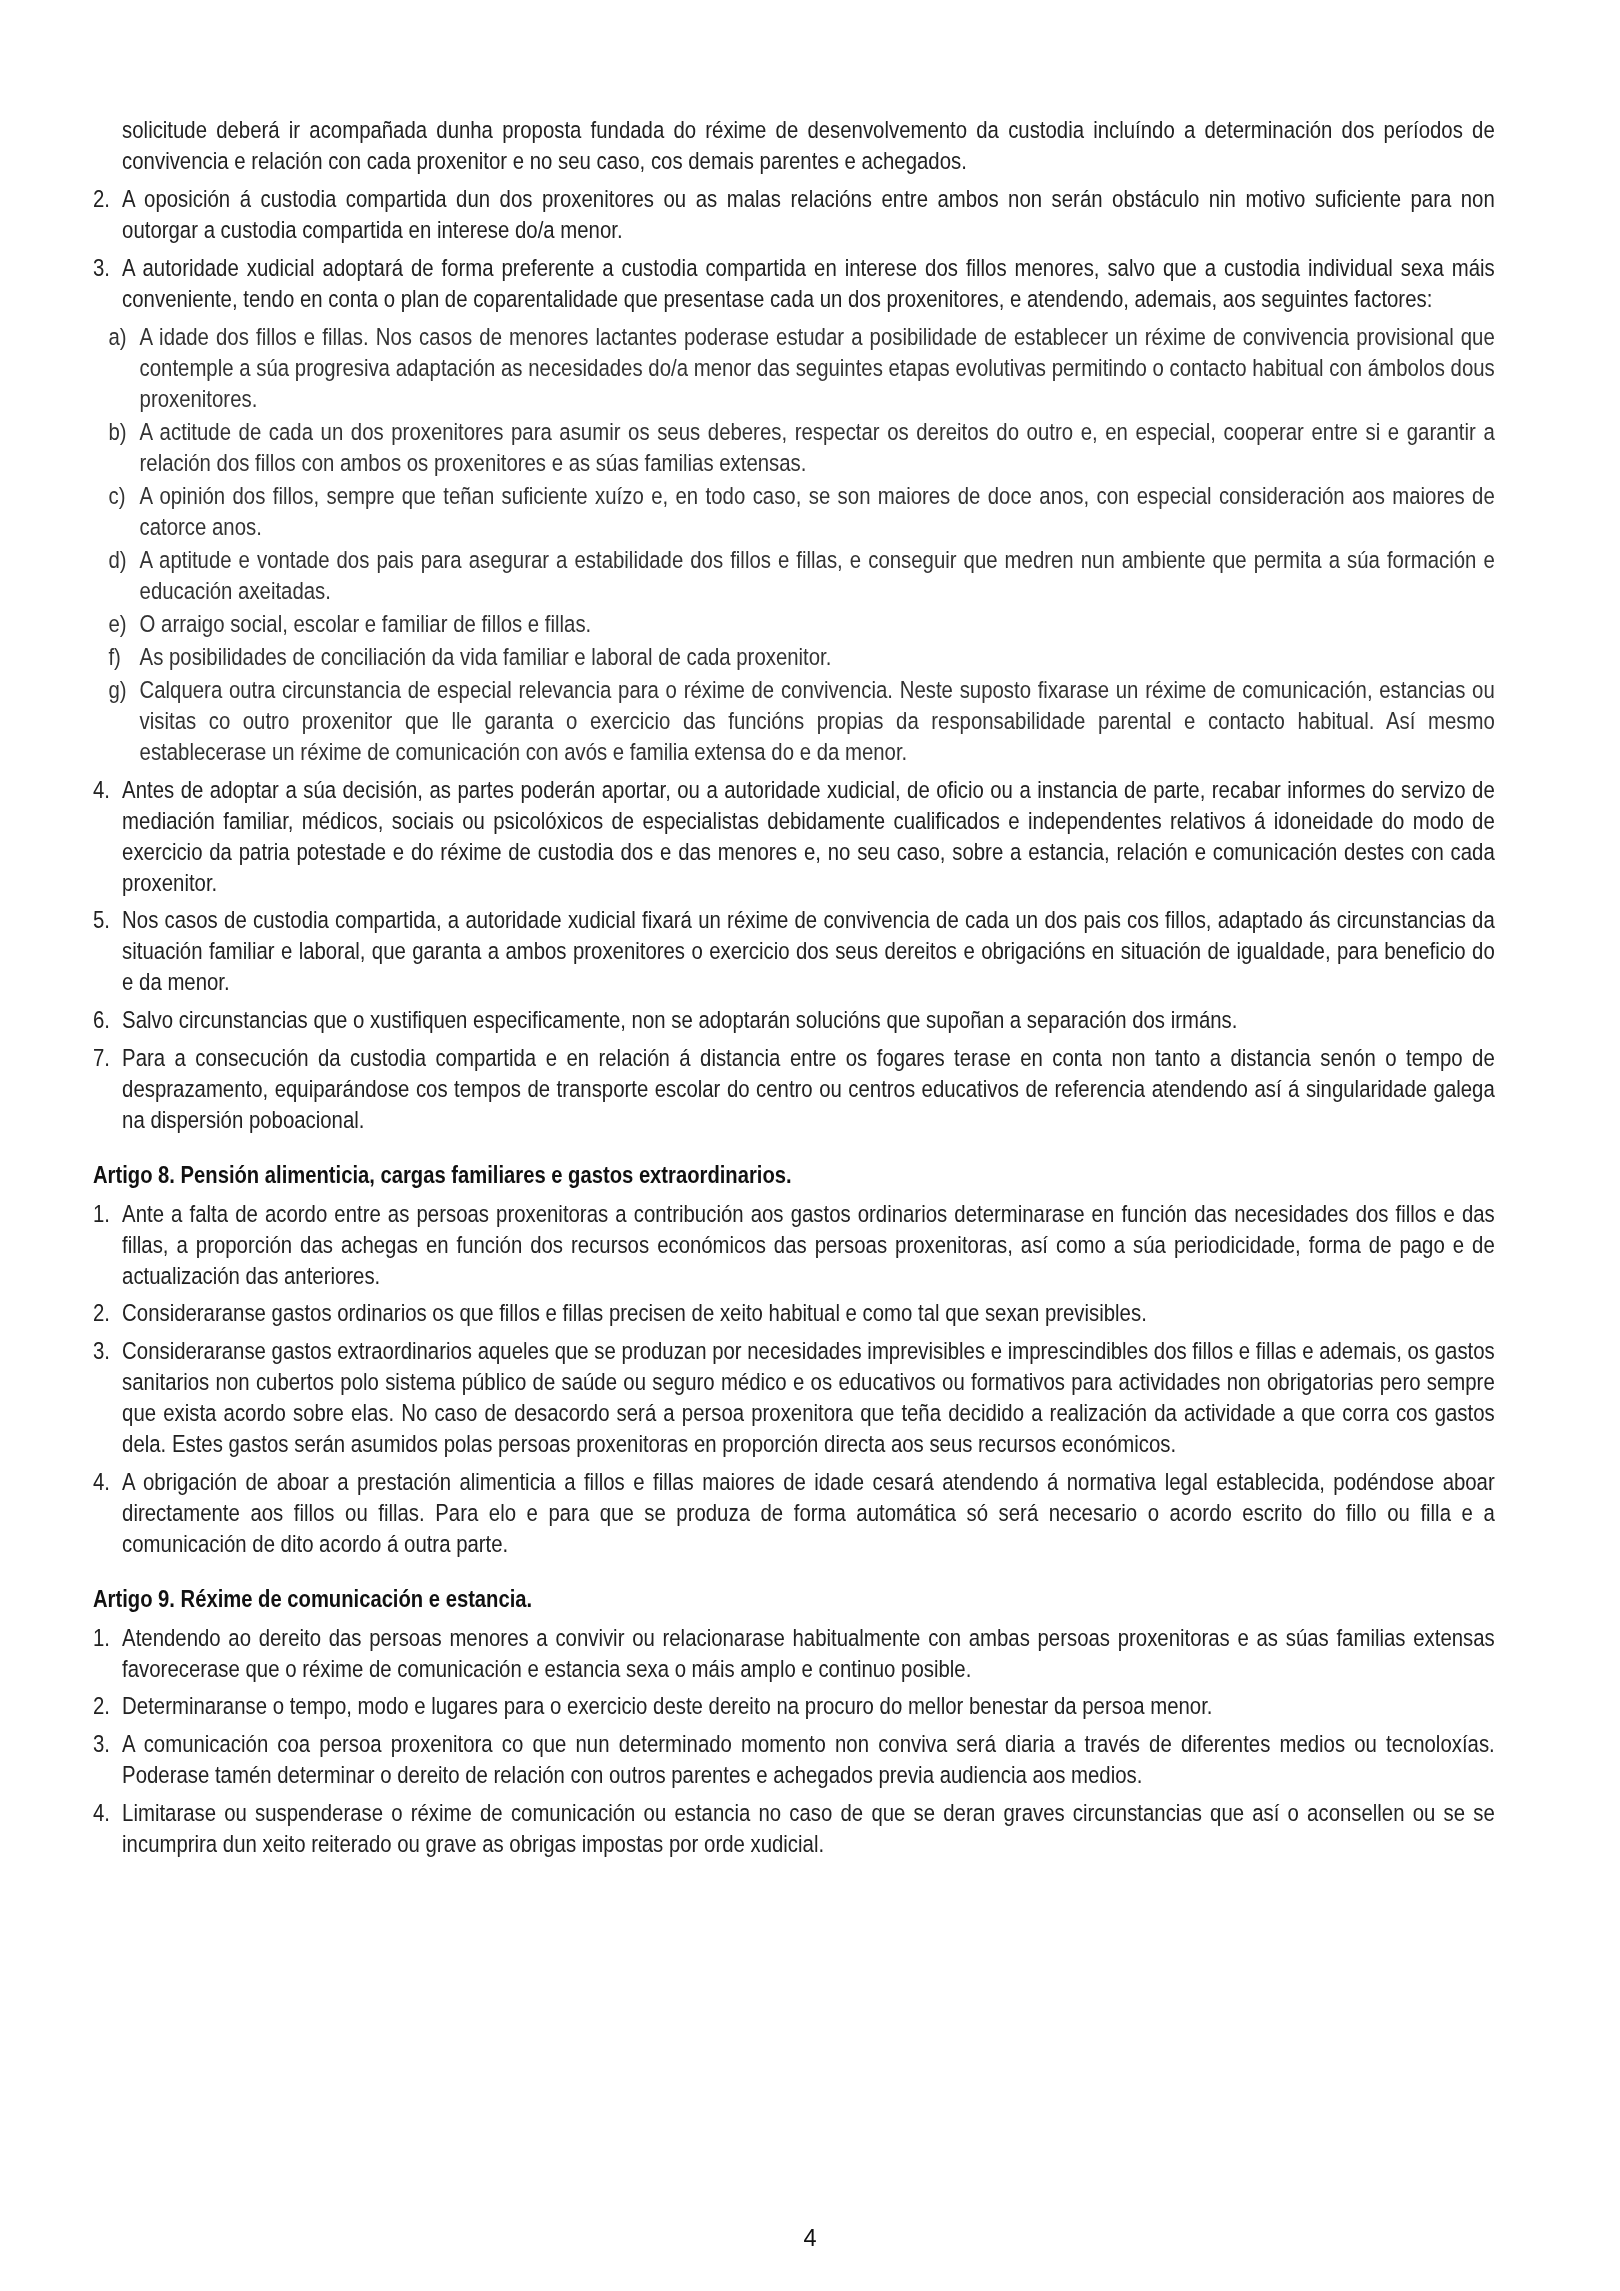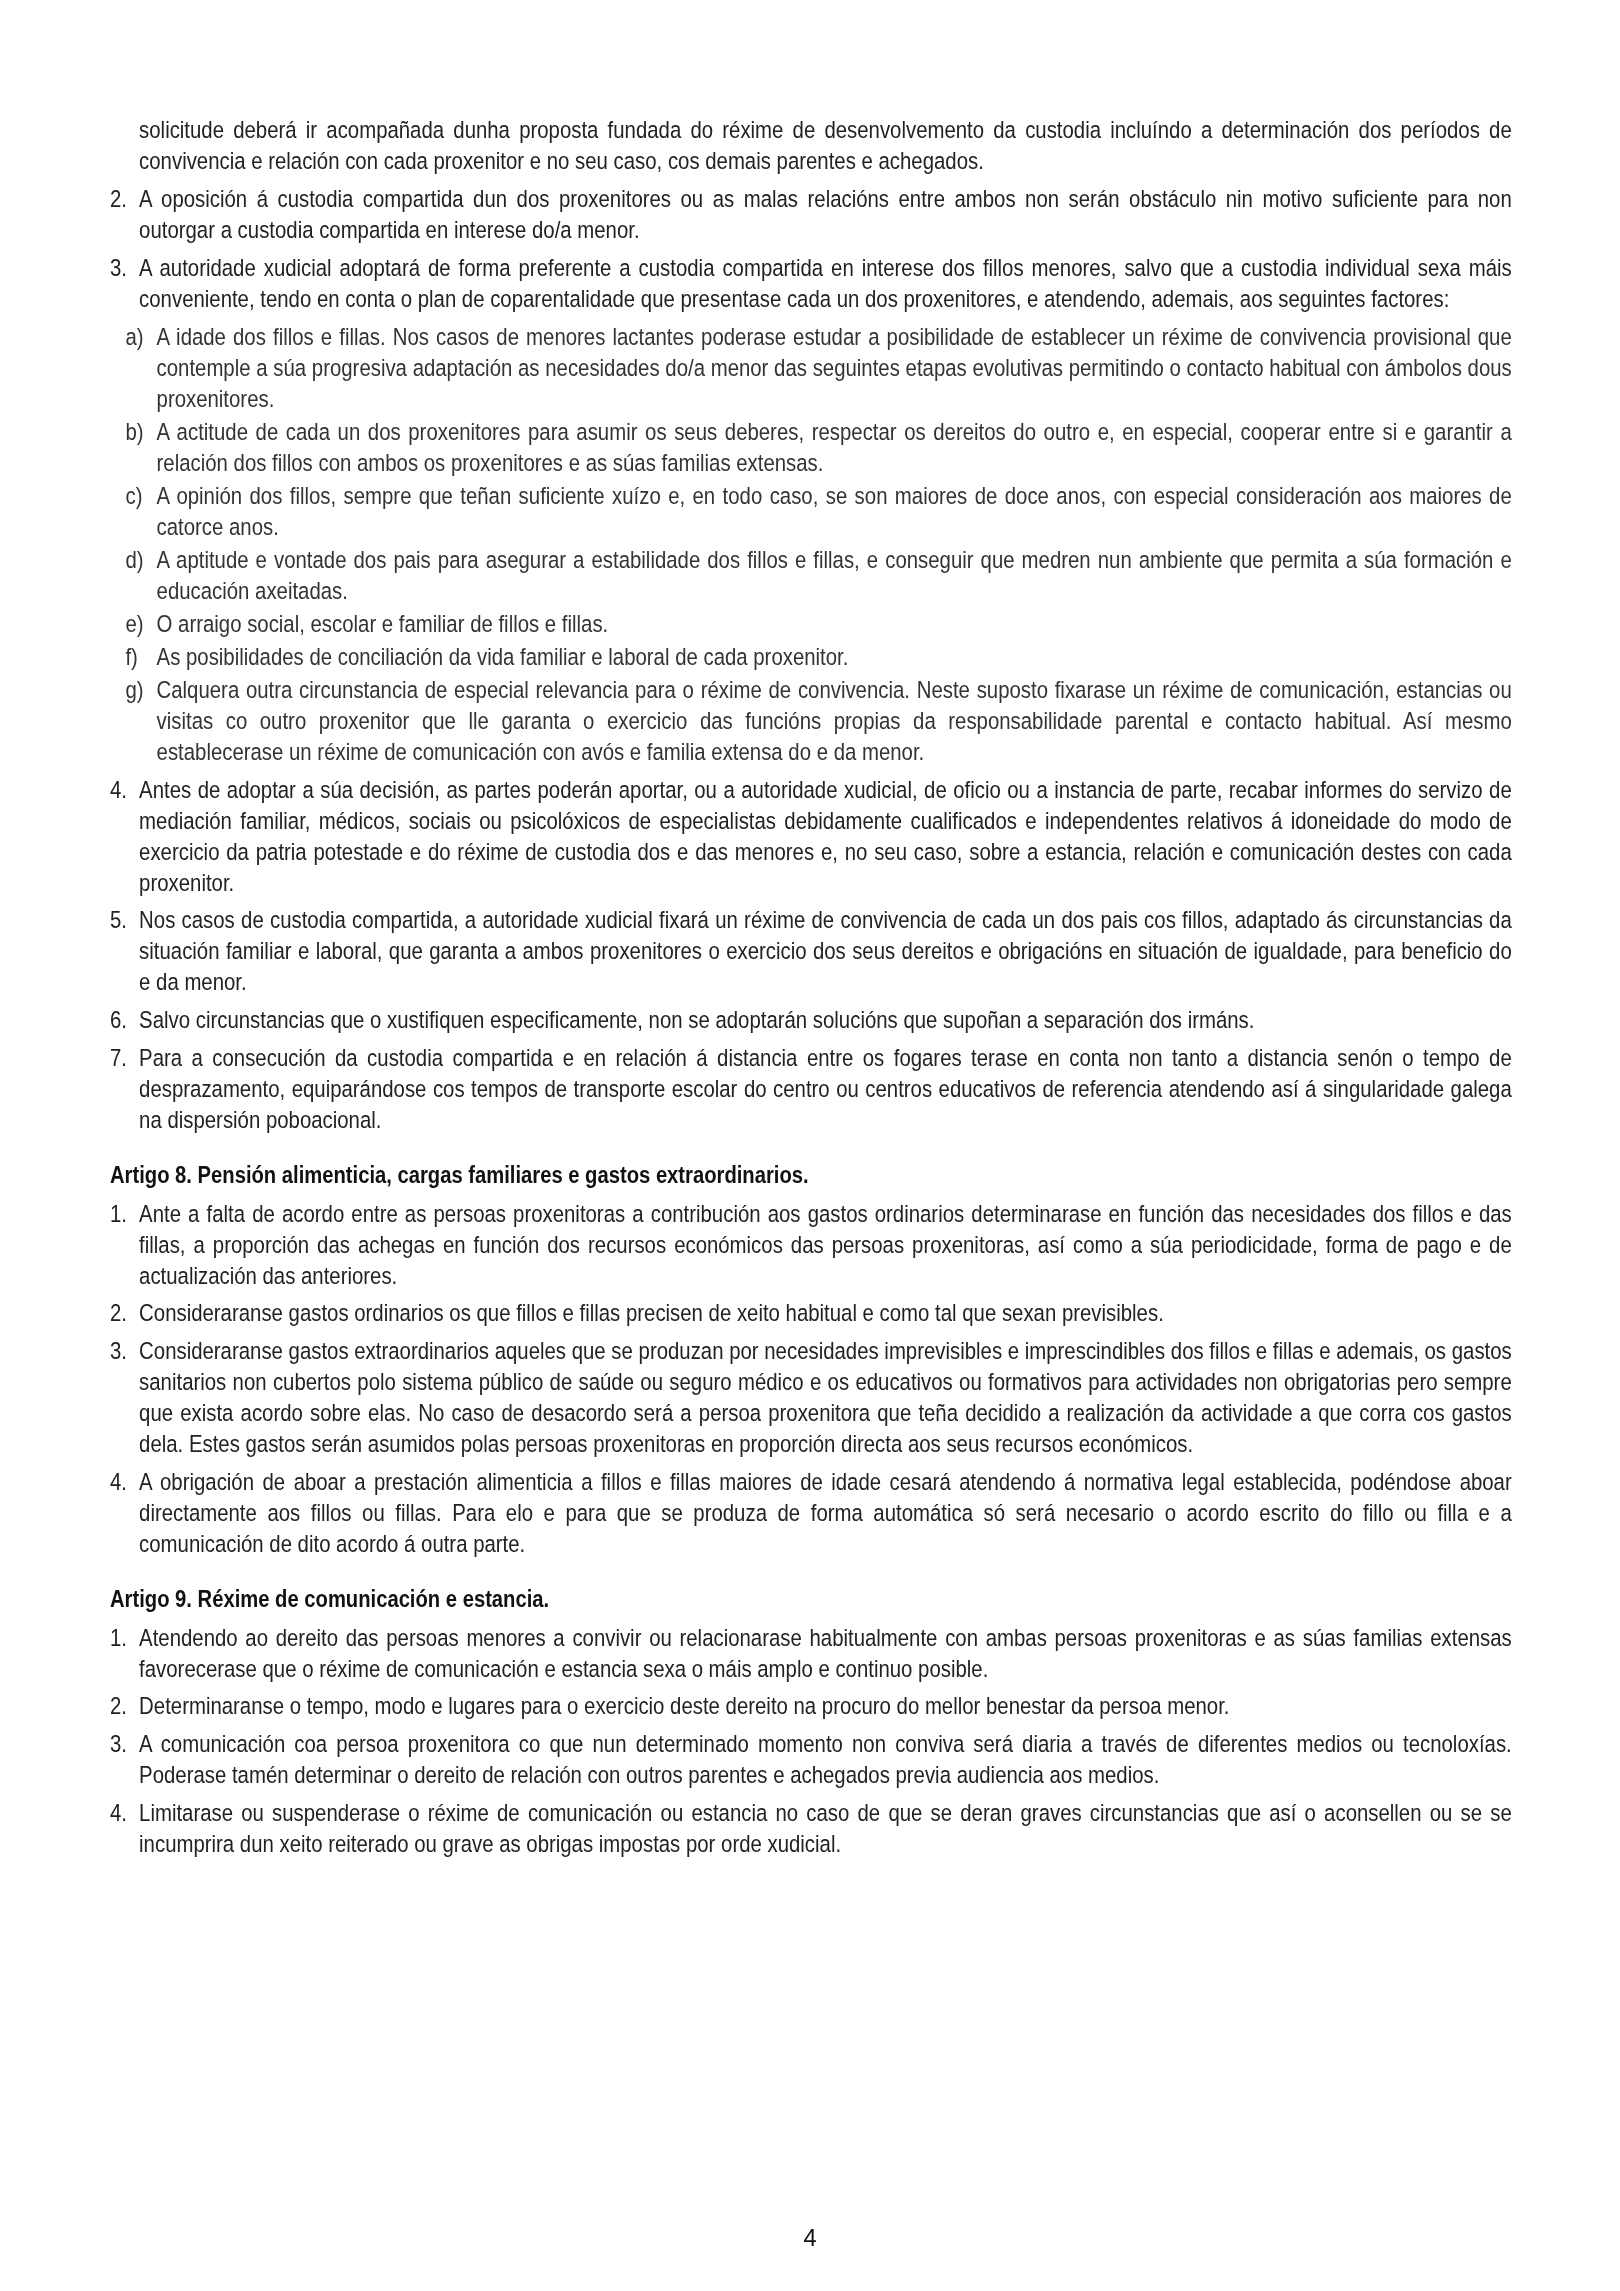--- a/index.html
+++ b/index.html
@@ -1,18 +1,18 @@
 <!DOCTYPE html>
 <html><head>
 <meta charset="utf-8">
 <style>
   html, body { margin: 0; padding: 0; background: #ffffff; }
   body { width: 1620px; height: 2292px; position: relative; overflow: hidden; }
   .page {
-    position: absolute; left: 110px; top: 114px; width: 1402px;
+    position: absolute; left: 93px; top: 114px; width: 1402px;
     font-family: "Liberation Sans", sans-serif;
     color: #1e1e1e;
   }
   .narrow {
     
     width: 1686px;
     transform: scaleX(0.8314);
     transform-origin: 0 0;
   }
   .p {

